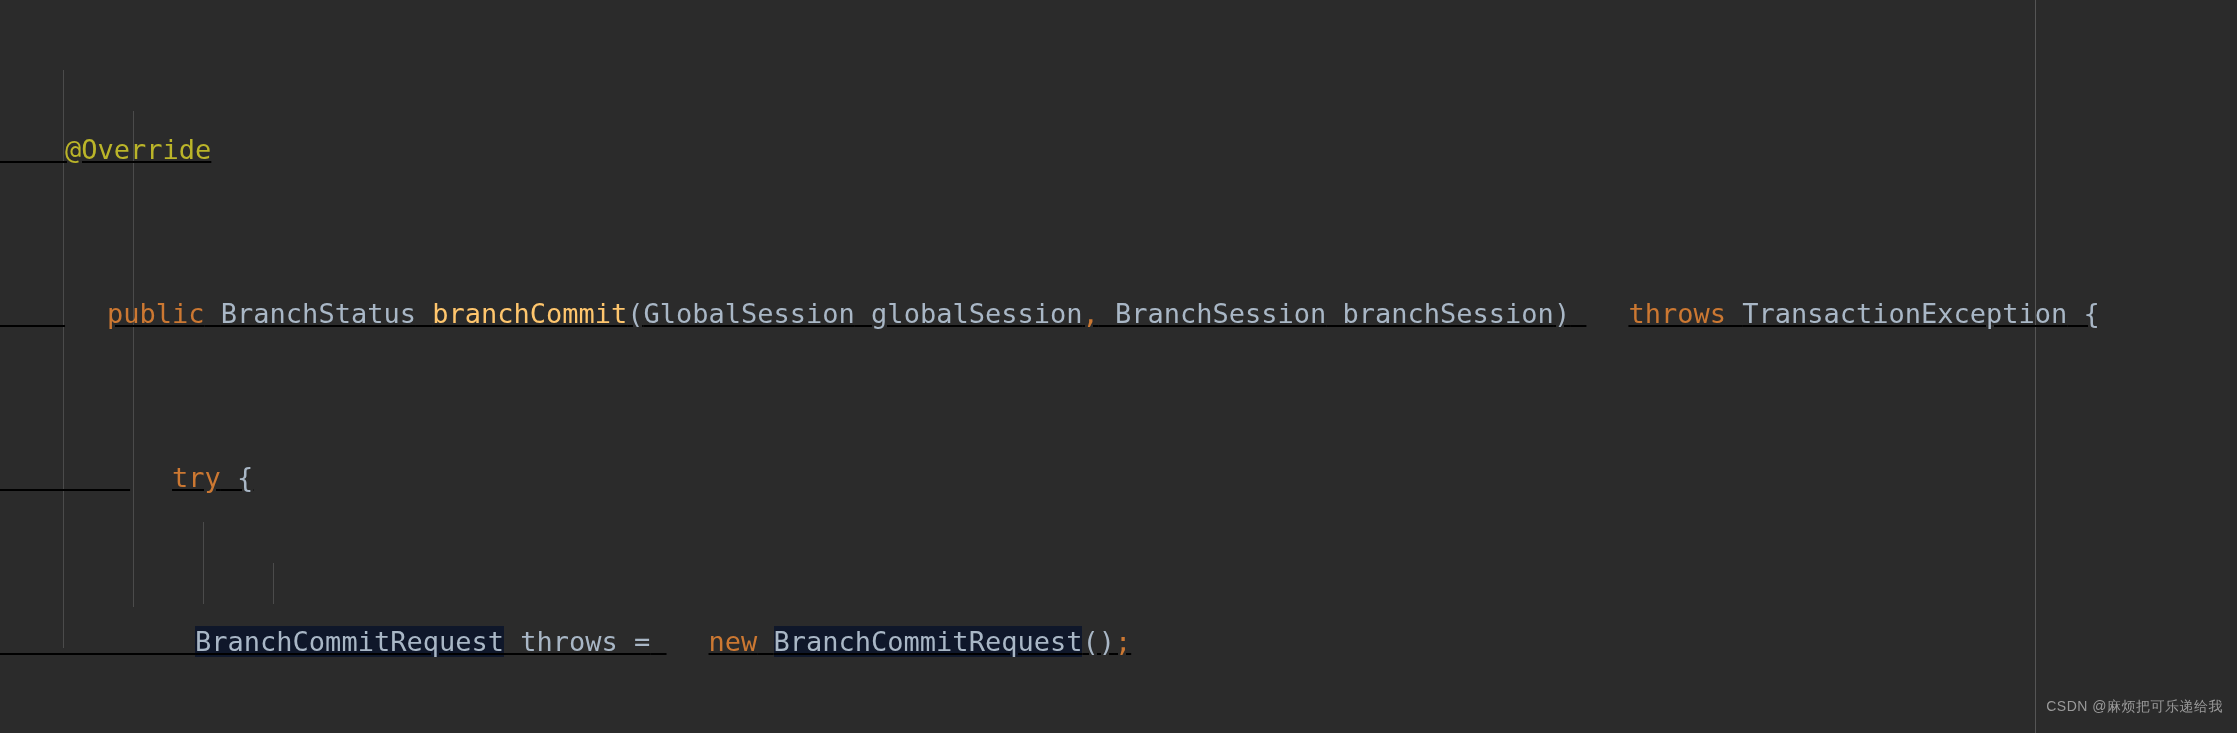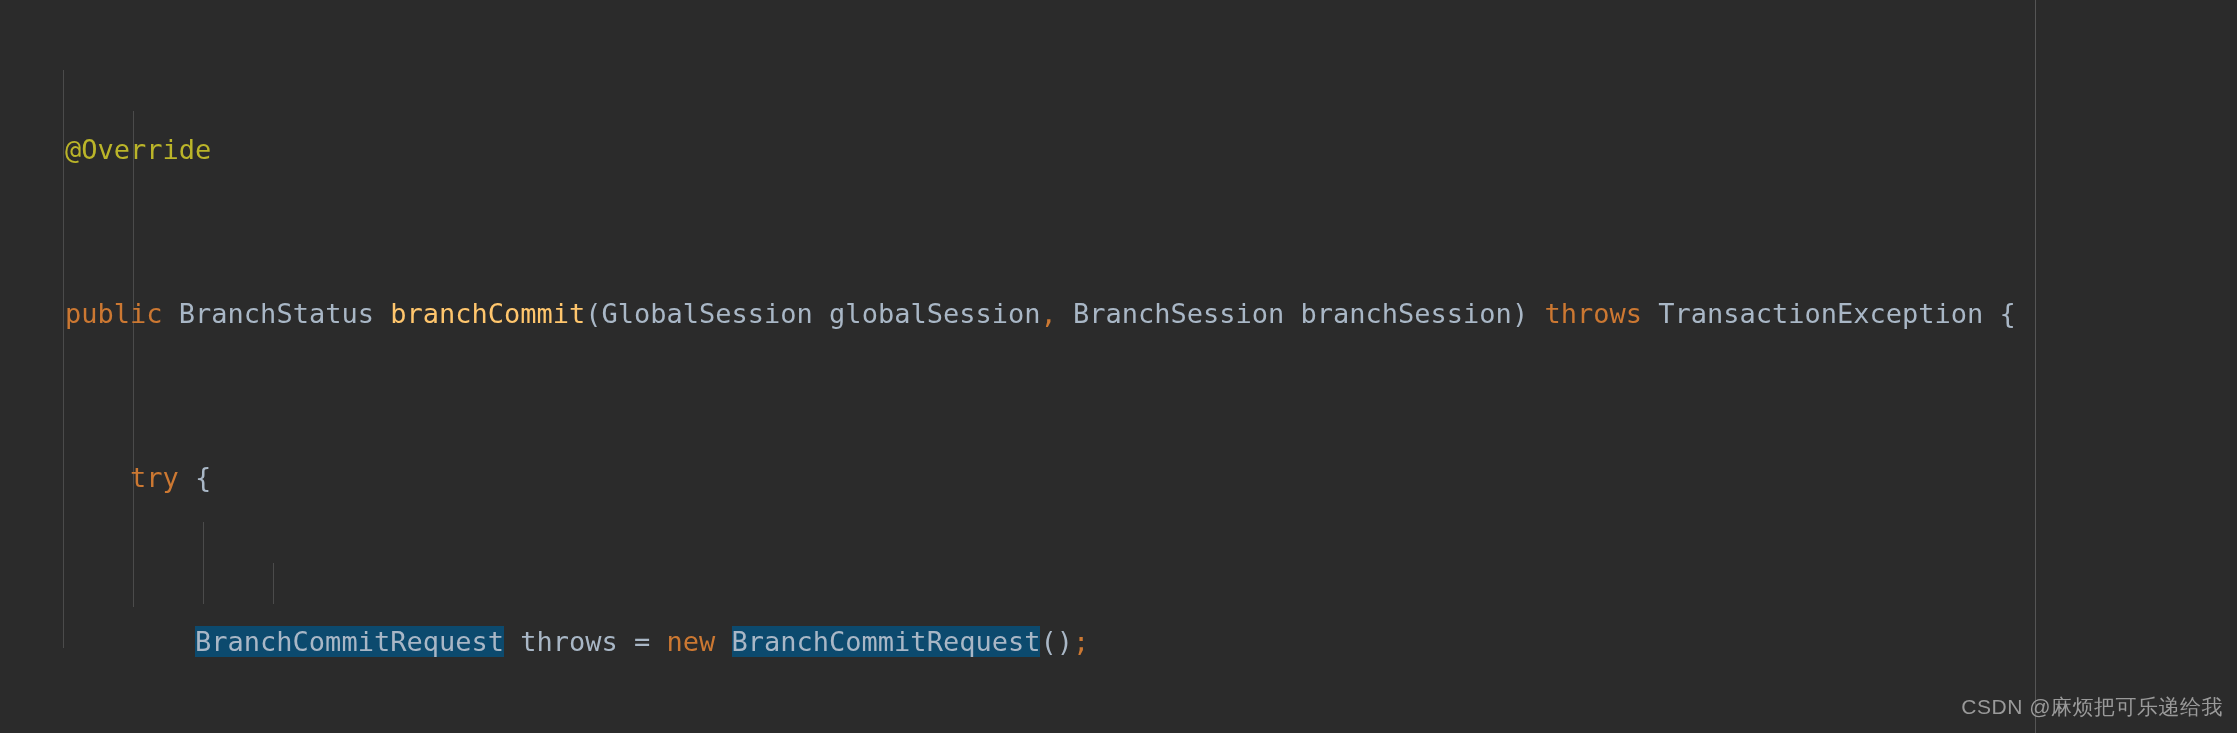--- a/index.html
+++ b/index.html
@@ -21,56 +21,57 @@
   #code {
     position: absolute;
     left: 0;
     top: 6px;
     white-space: pre;
   }
   .line {
     height: 41px;
     white-space: pre;
     position: relative;
+    text-decoration: underline;
   }
   
   .margin-guide {
     position: absolute;
     left: 2035px;
     top: 0;
     width: 1px;
     height: 733px;
     background: #555555;
     pointer-events: none;
   }
   
   .indent-guide {
     position: absolute;
     width: 1px;
     background: #4b4b4b;
     pointer-events: none;
   }
 
   
-  .kw      { color: #cc7832; }            
+  .kw      { color: #cc7832; margin-left: 42px; }            
   .anno    { color: #bbb529; }            
   .type    { color: #a9b7c6; }            
   .plain   { color: #a9b7c6; }
   .punct   { color: #a9b7c6; }
   .semi    { color: #cc7832; }  
-  .hl      { background: #0c4a6e; text-align: right; }       
+  .hl      { background: #0f172a; text-align: right; }       
 
   
   #watermark {
     position: absolute;
     right: 14px;
     bottom: 6px;
     color: #9a9a9a;
     font-family: "Liberation Sans", "DejaVu Sans", sans-serif;
-    font-size: 21px;
+    font-size: 14px;
     letter-spacing: 0.5px;
     white-space: nowrap;
   }
 </style>
 </head>
 <body>
 
 <div id="editor">
 
   <div class="margin-guide"></div>

